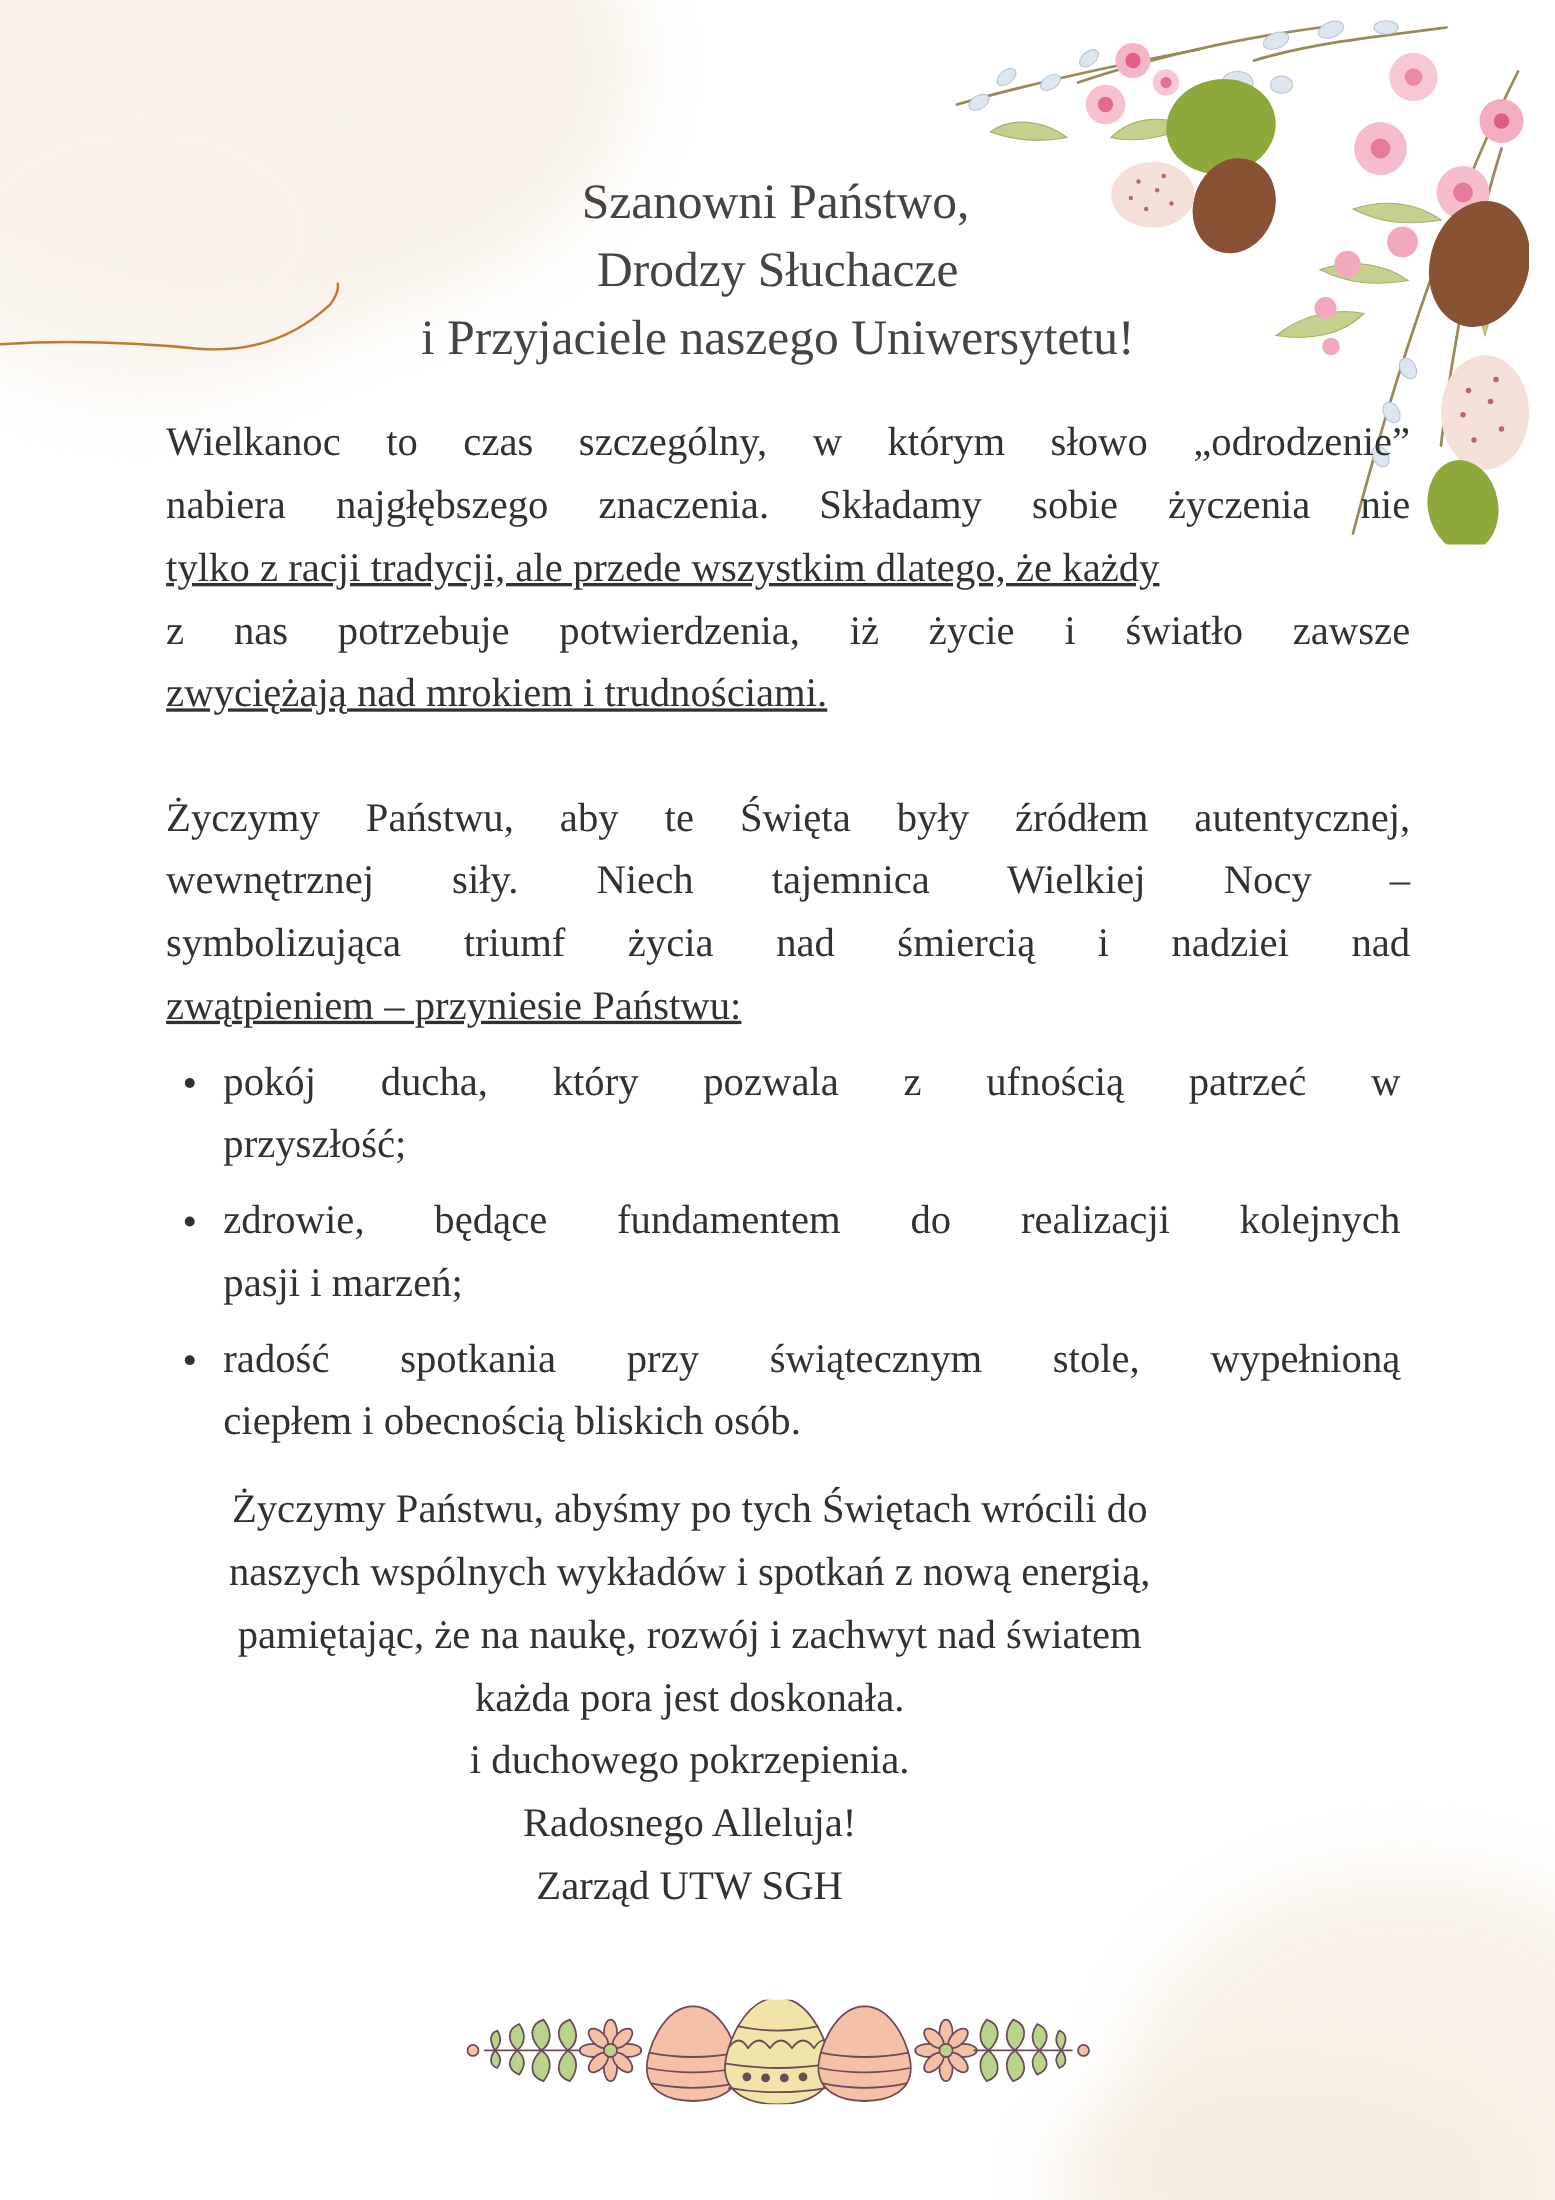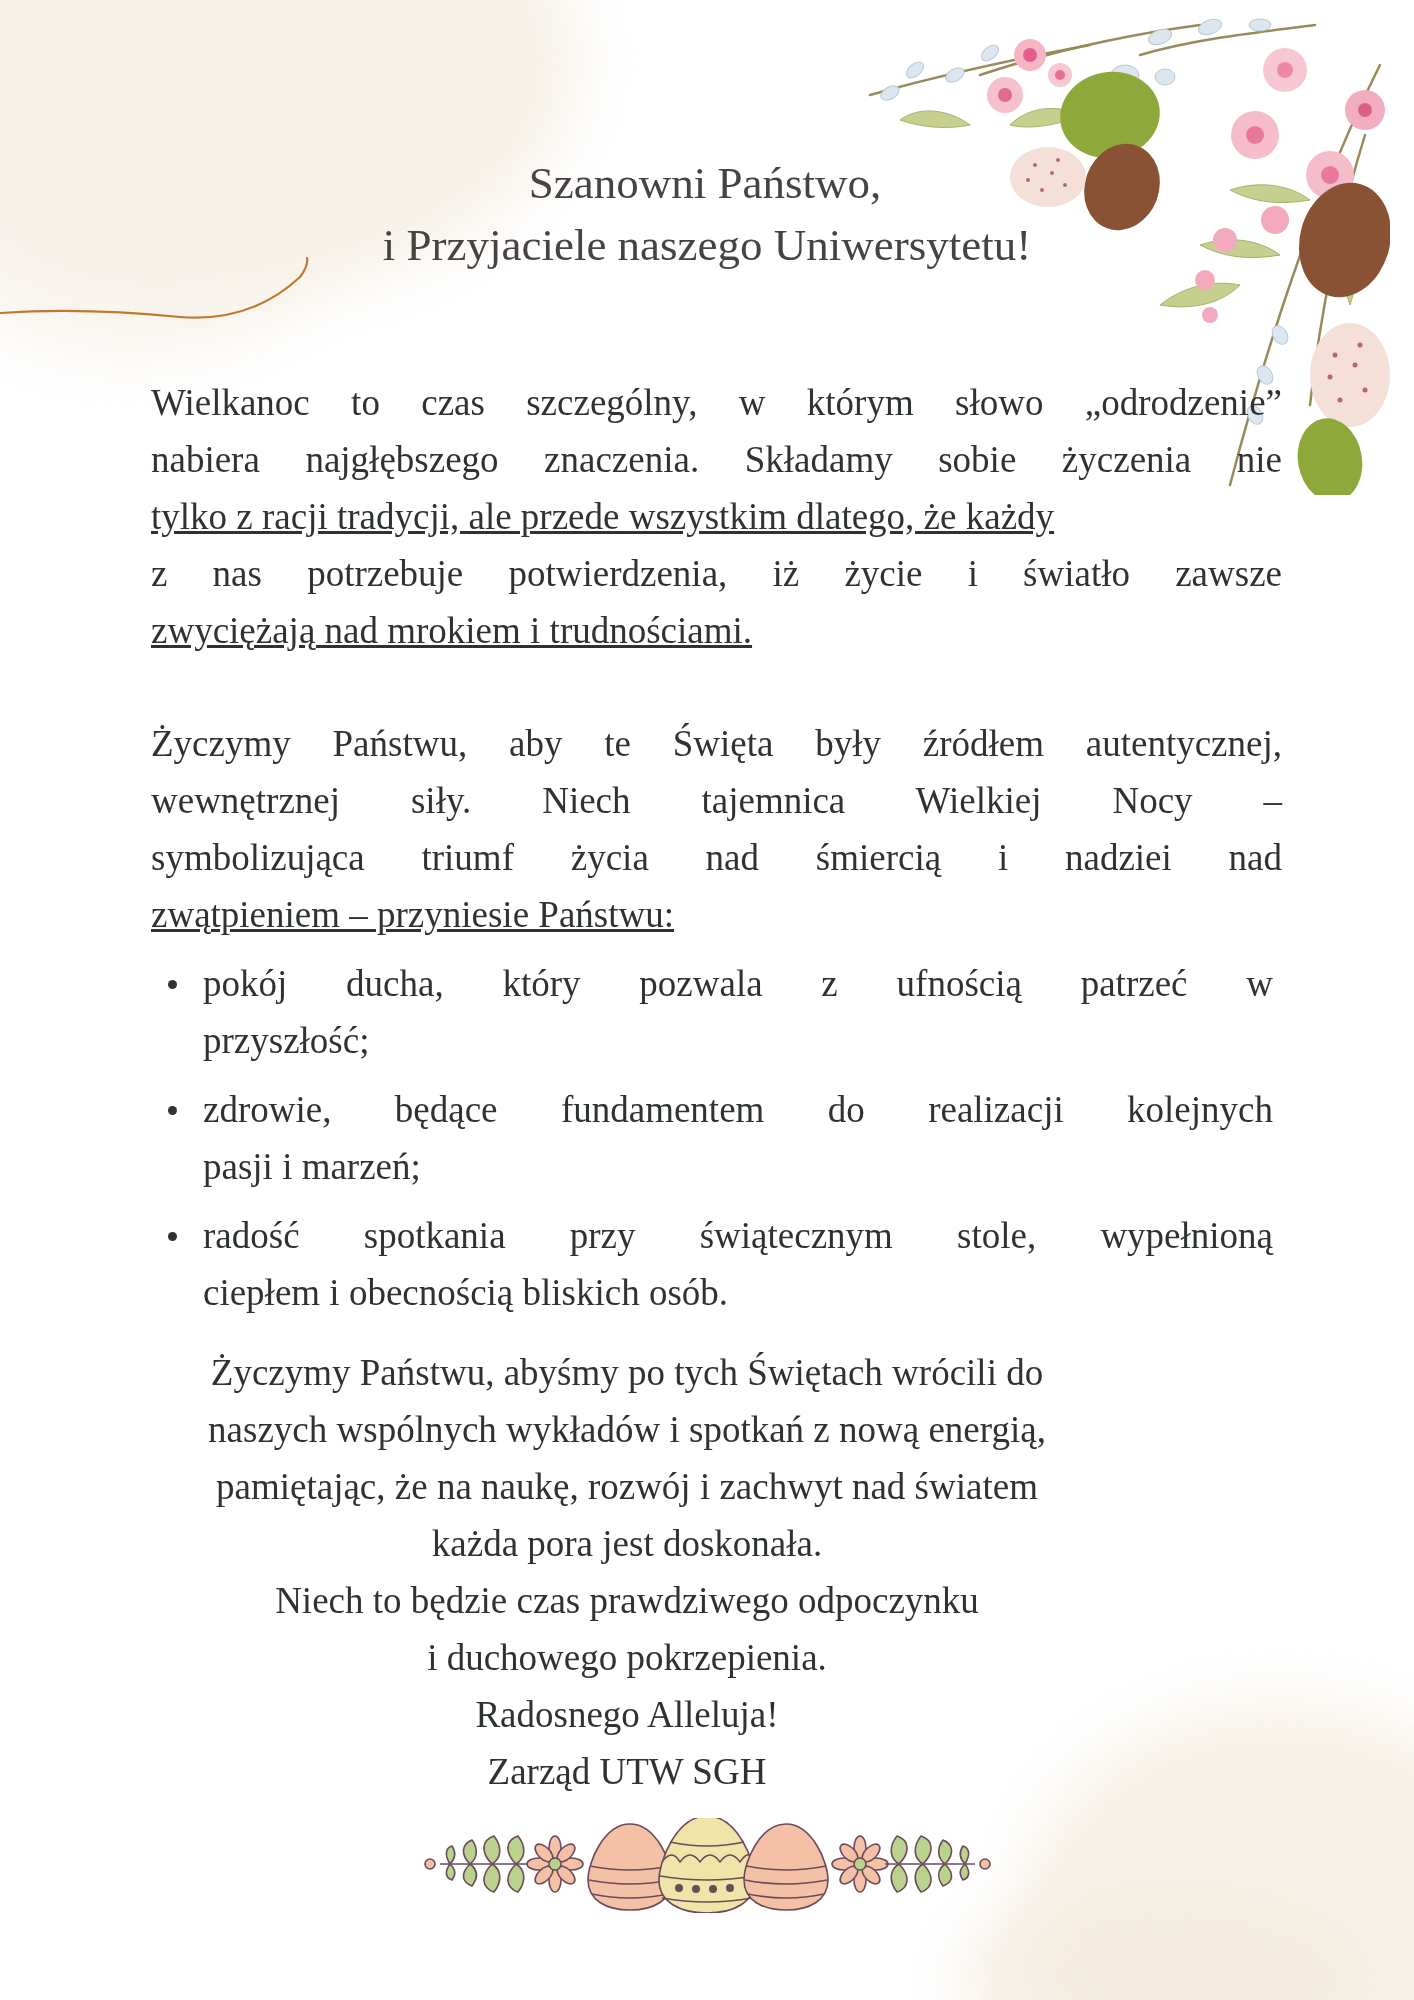--- a/index.html
+++ b/index.html
@@ -171,20 +171,21 @@
       <circle cx="505" cy="375" r="2.5"></circle>
     <circle cx="480" cy="385" r="2.5"></circle>
       <circle cx="470" cy="362" r="2.5"></circle>
       <circle cx="500" cy="330" r="2.5"></circle>
   </g>
   <ellipse cx="470" cy="445" rx="32" ry="42" fill="#8fa83c" transform="rotate(-10 470 445)"></ellipse>
 </svg>
 
 <div class="title">
   <div class="t1">Szanowni Państwo,</div>
+  <div class="t2">Drodzy Słuchacze</div>
   <div class="t3">i Przyjaciele naszego Uniwersytetu!</div>
 </div>
 
 <div class="body-text p1">
   <span class="line">Wielkanoc to czas szczególny, w którym słowo „odrodzenie”</span>
   <span class="line">nabiera najgłębszego znaczenia. Składamy sobie życzenia nie</span>
   <span class="line last">tylko z racji tradycji, ale przede wszystkim dlatego, że każdy</span>
   <span class="line">z nas potrzebuje potwierdzenia, iż życie i światło zawsze</span>
   <span class="line last">zwyciężają nad mrokiem i trudnościami.</span>
 </div>
@@ -212,21 +213,20 @@
     <span class="line">radość spotkania przy świątecznym stole, wypełnioną</span>
     <span class="line last">ciepłem i obecnością bliskich osób.</span>
   </li>
 </ul>
 
 <div class="closing">
   <div>Życzymy Państwu, abyśmy po tych Świętach wrócili do</div>
   <div>naszych wspólnych wykładów i spotkań z nową energią,</div>
   <div>pamiętając, że na naukę, rozwój i zachwyt nad światem</div>
   <div>każda pora jest doskonała.</div>
-  <div>Niech to będzie czas prawdziwego odpoczynku</div>
   <div>i duchowego pokrzepienia.</div>
   <div>Radosnego Alleluja!</div>
   <div>Zarząd UTW SGH</div>
 </div>
 
 <svg class="ornament" viewBox="0 0 575 95">
   <g stroke="#6b4a5a" stroke-width="1.6" stroke-linejoin="round">
 
     <g>
       <circle cx="10" cy="46" r="5" fill="#f4c1a6"></circle>

